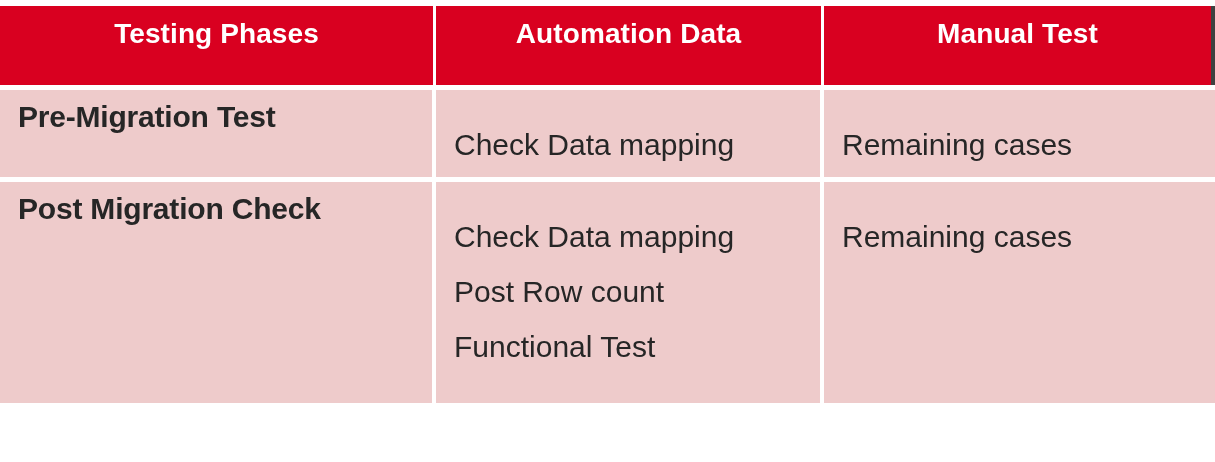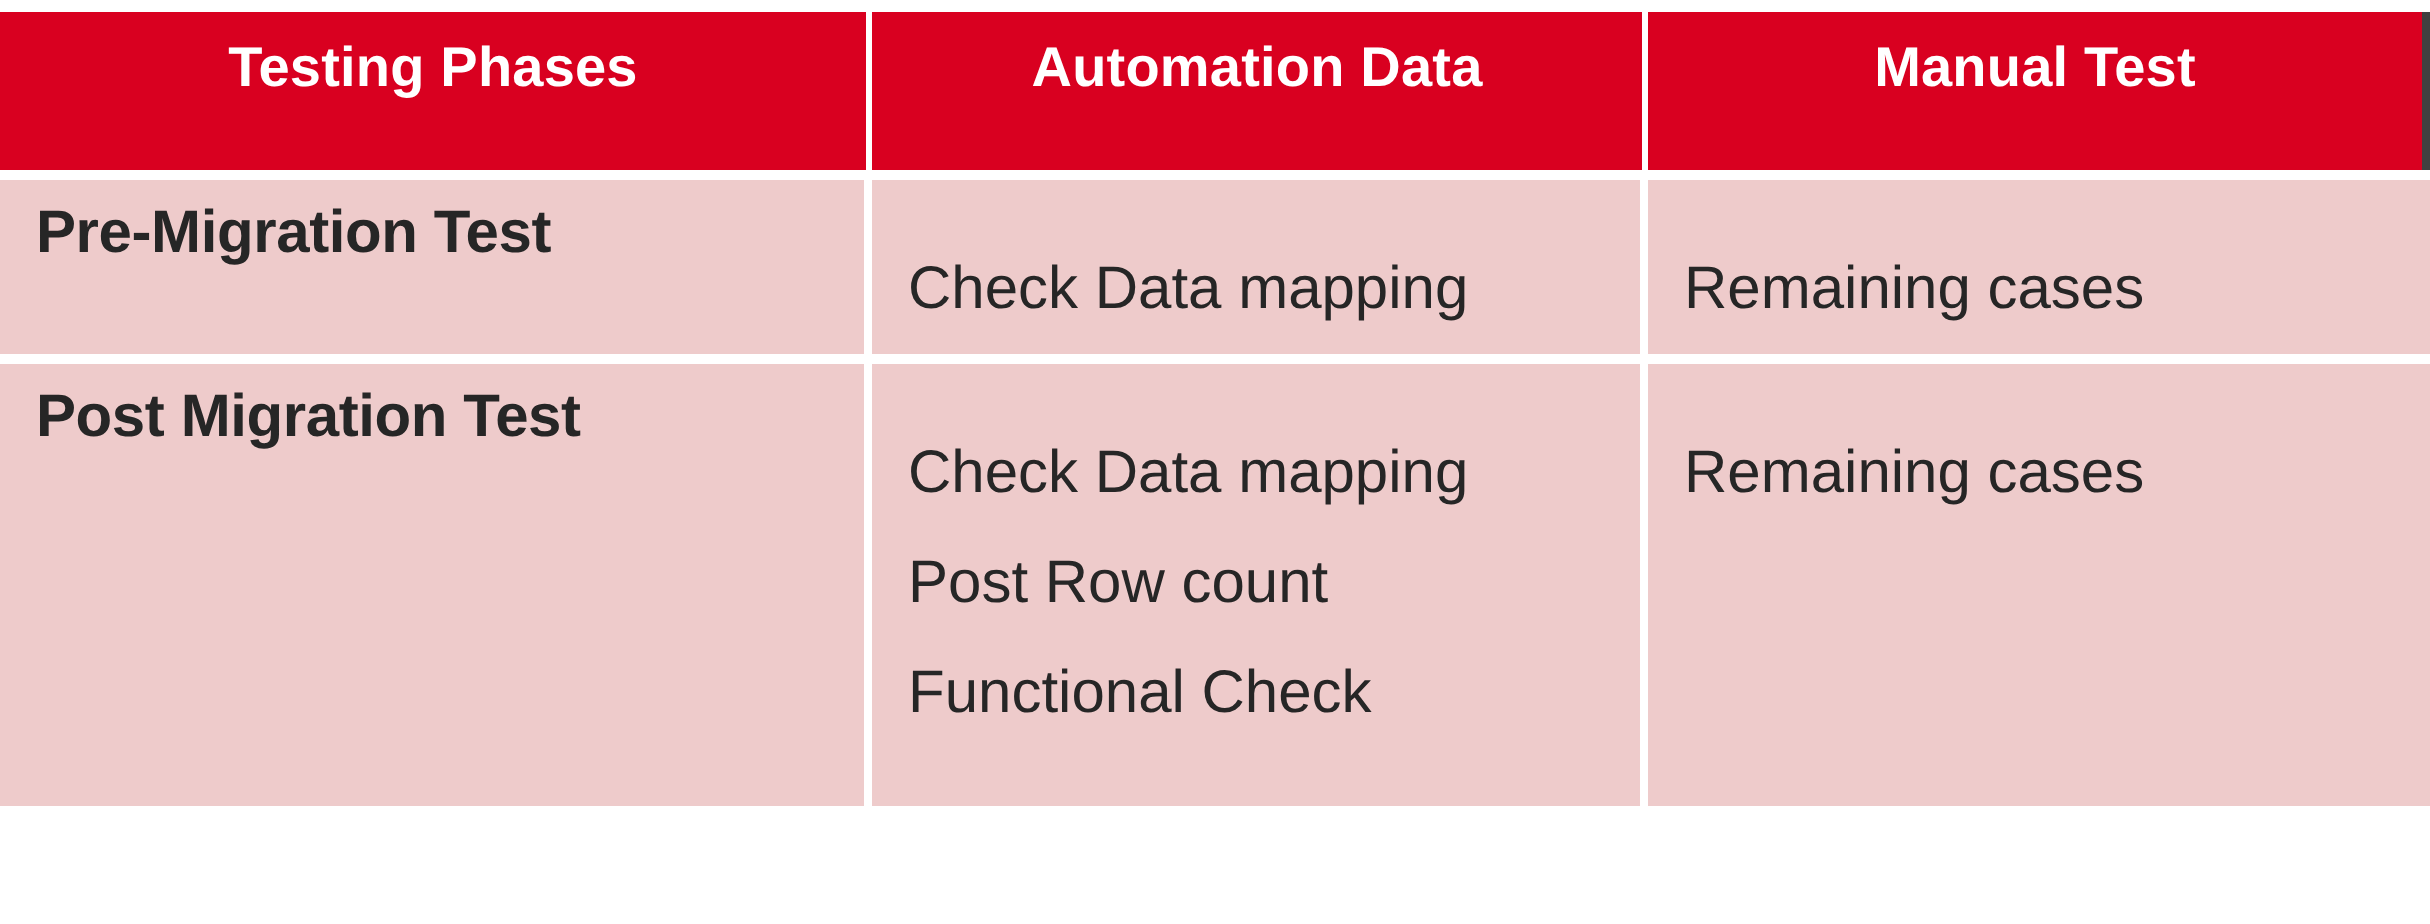--- a/index.html
+++ b/index.html
@@ -128,26 +128,26 @@
         </td>
         <td class="last">
           <span class="cell-lines">
             <span class="line">Remaining cases</span>
           </span>
         </td>
       </tr>
 
 
       <tr class="r3">
-        <td class="phase">Post Migration Test</td>
+        <td class="phase">Post Migration Check</td>
         <td>
           <span class="cell-lines">
             <span class="line">Check Data mapping</span>
             <span class="line">Post Row count</span>
-            <span class="line">Functional Check</span>
+            <span class="line">Functional Test</span>
           </span>
         </td>
         <td class="last">
           <span class="cell-lines">
             <span class="line">Remaining cases</span>
           </span>
         </td>
       </tr>
 
     </tbody>

